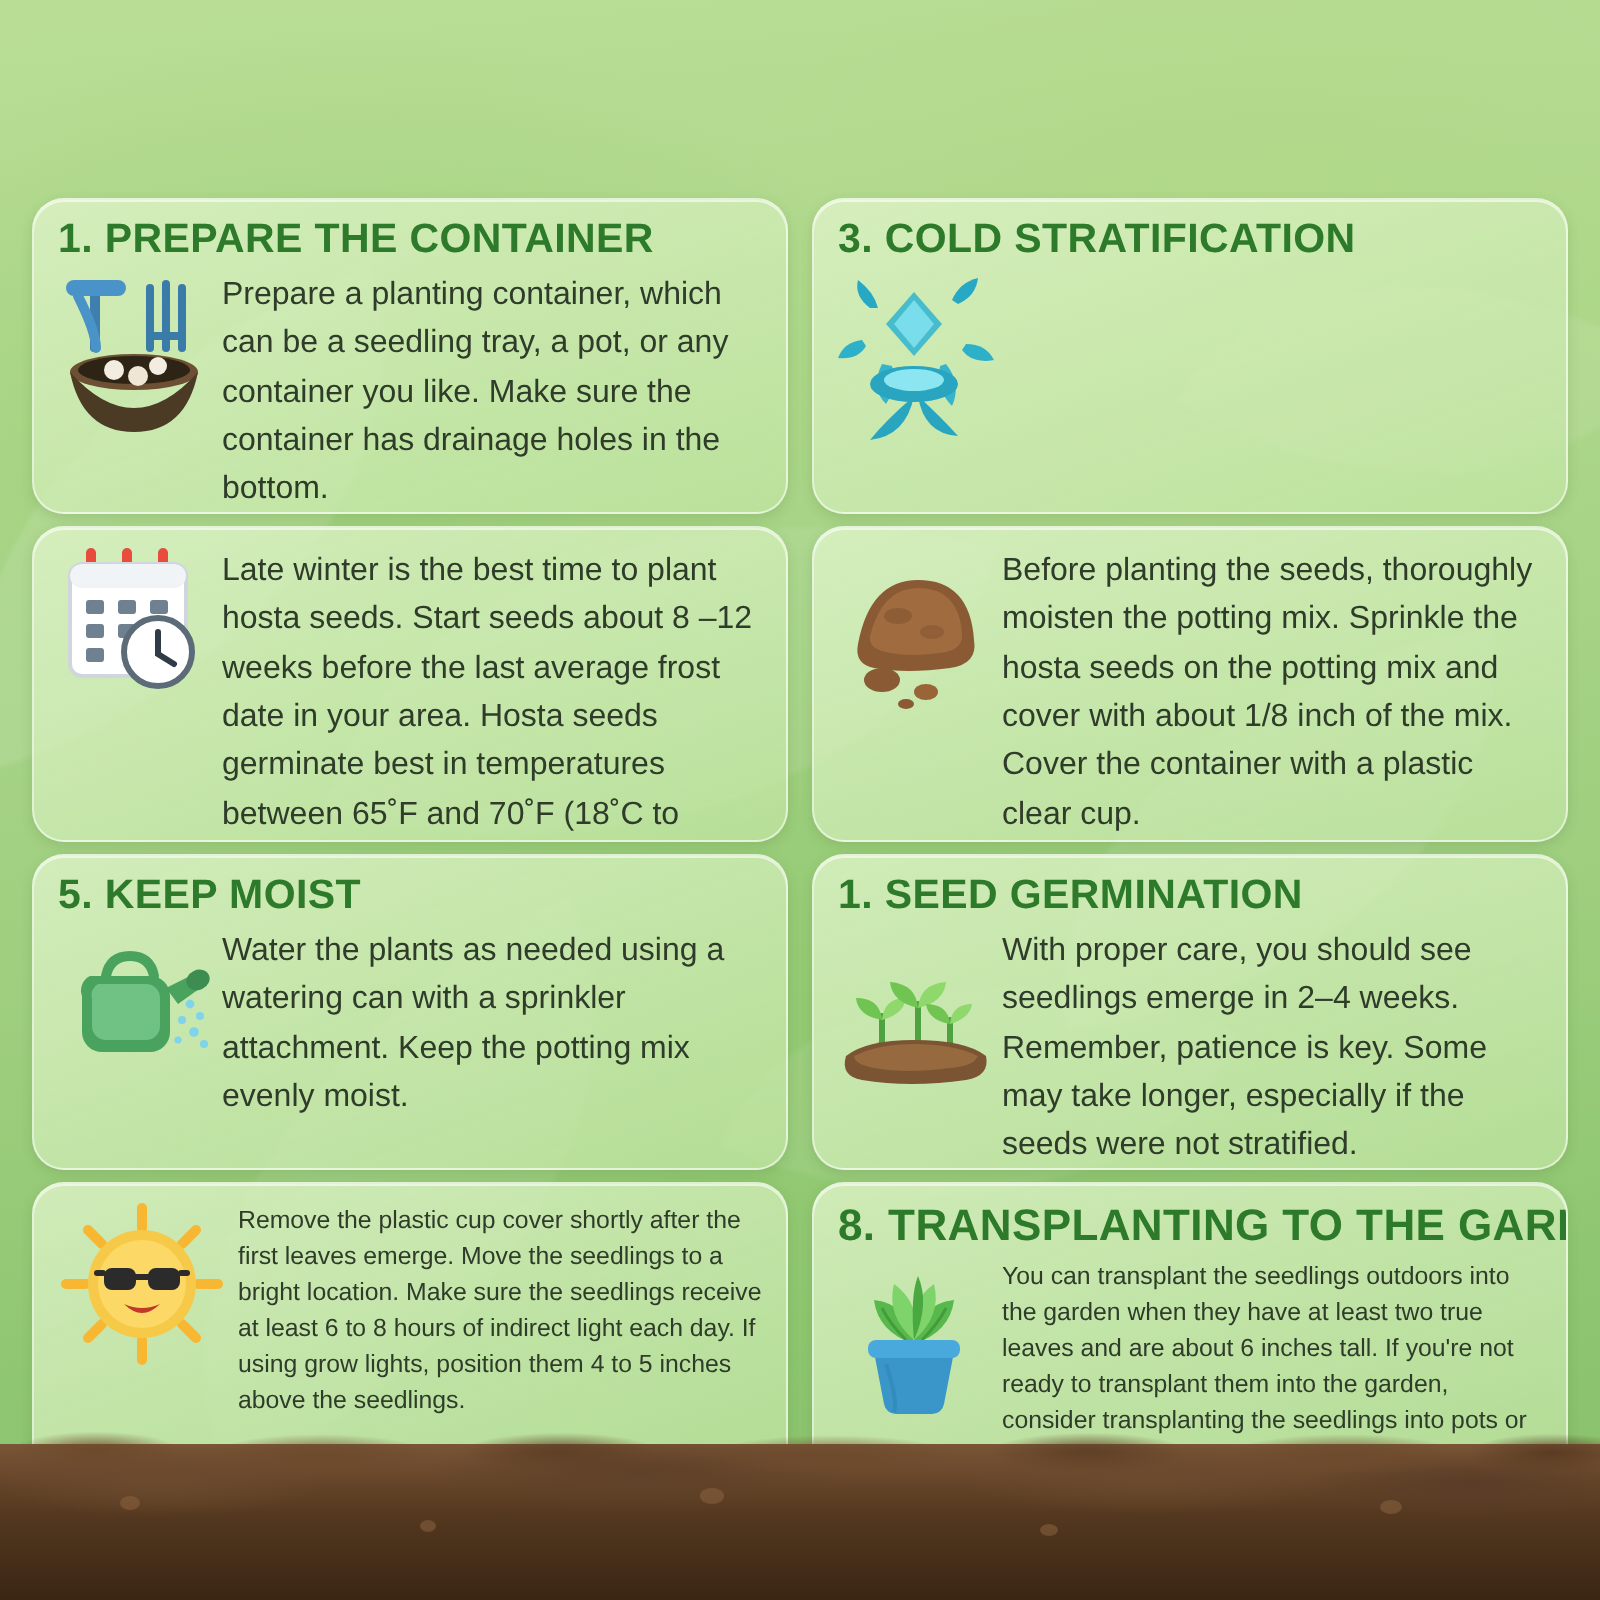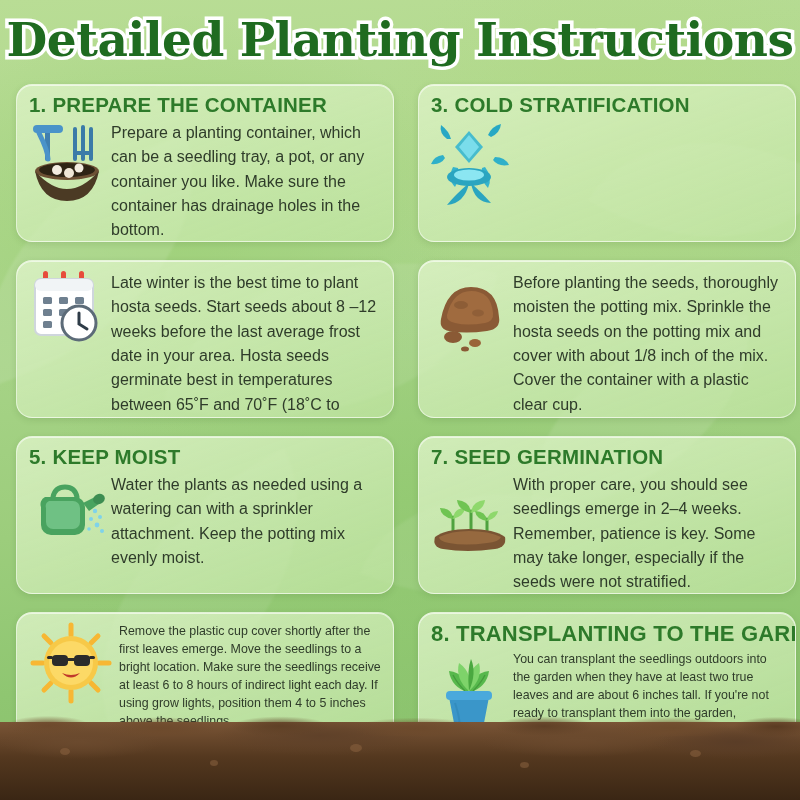--- a/index.html
+++ b/index.html
@@ -45,28 +45,27 @@
     letter-spacing: -0.5px;
     color: #1f6b20;
     -webkit-text-stroke: 7px #ffffff;
     paint-order: stroke fill;
     text-shadow: 0 3px 0 rgba(255,255,255,0.9);
   }
 
   
   .grid {
     position: absolute;
-    top: 81px; left: 10px;
+    top: 96px; left: 10px;
     width: 780px;
     display: grid;
     grid-template-columns: 390px 390px;
     grid-auto-rows: 164px;
     row-gap: 0px;
     column-gap: 0px;
-    gap: 12px;
   }
   .card {
     position: relative;
     margin: 3px 6px;
     border-radius: 16px;
     background: linear-gradient(160deg, rgba(222,243,200,0.80), rgba(196,231,166,0.68));
     border: 1px solid rgba(255,255,255,0.55);
     box-shadow: 0 2px 6px rgba(70,110,50,0.18), inset 0 1px 0 rgba(255,255,255,0.6);
     padding: 8px 12px 8px 12px;
     overflow: hidden;
@@ -130,23 +129,20 @@
 
 <div class="poster">
 
   <div class="bg-leaf l1"></div>
   <div class="bg-leaf l2"></div>
   <div class="bg-leaf l3"></div>
   <div class="bg-leaf l4"></div>
   <div class="bg-leaf l5"></div>
   <div class="bg-leaf l6"></div>
 
-  <div class="title-wrap">
-    <div class="title">Detailed Planting Instructions</div>
-  </div>
 
   <div class="grid">
 
     <div class="card">
       <h2>1. PREPARE THE CONTAINER</h2>
       <div class="body-row">
         <div class="icon-box">
           <svg width="78" height="96" viewBox="0 0 78 96">
             <g transform="translate(2,4)">
               <rect x="14" y="4" width="5" height="34" rx="2" fill="#3f7fb0"></rect>
@@ -271,21 +267,21 @@
             </g>
           </svg>
         </div>
         <div class="text-box">
           <p>Water the plants as needed using a watering can with a sprinkler attachment. Keep the potting mix evenly moist.</p>
         </div>
       </div>
     </div>
 
     <div class="card">
-      <h2>7. SEED GERMINATION</h2>
+      <h2>1. SEED GERMINATION</h2>
       <div class="body-row">
         <div class="icon-box">
           <svg width="78" height="96" viewBox="0 0 78 96">
             <g transform="translate(2,8)">
               <g stroke="#4fa23f" stroke-width="3" fill="none" stroke-linecap="round">
                 <path d="M20 56 v-18"></path>
                   <path d="M38 58 v-26"></path>
                   <path d="M54 56 v-16"></path>
               </g>
               <path d="M20 40 q-12 -2 -13 -11 q12 0 13 11 z" fill="#6fc452"></path>

